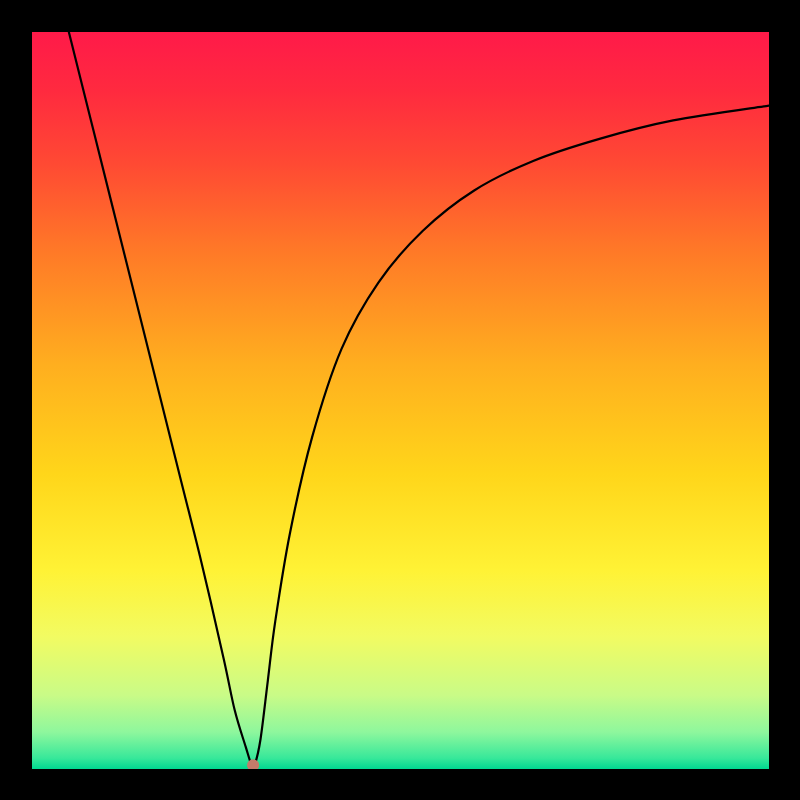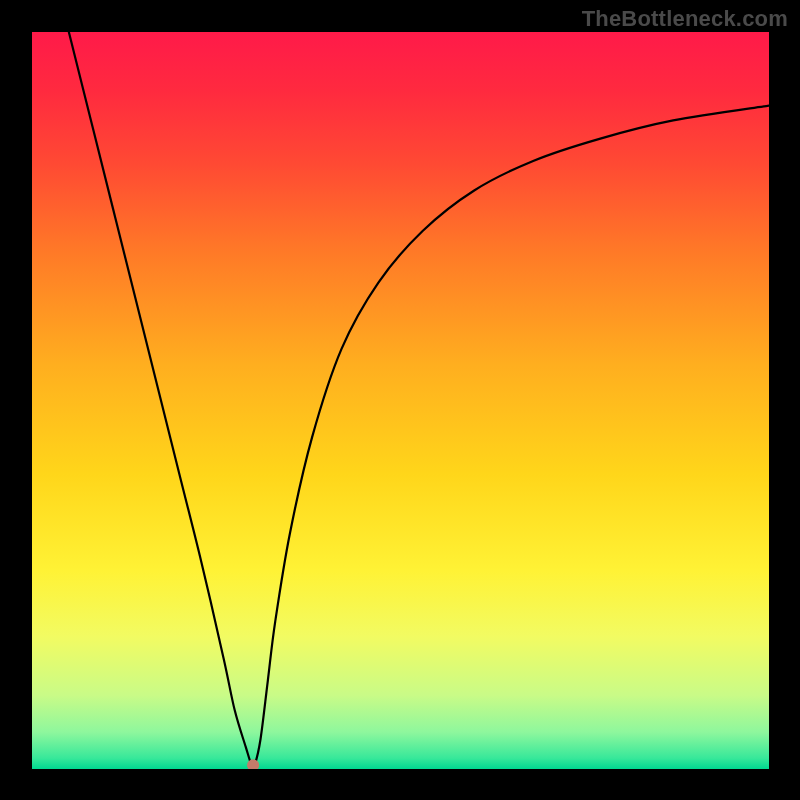--- a/index.html
+++ b/index.html
@@ -37,21 +37,20 @@
   }
   svg {
     display: block;
   }
 </style>
 </head>
 <body>
 
 <div class="frame">
 
-  <div class="watermark">TheBottleneck.com</div>
 
   <div class="plot-area">
     <svg id="chart-svg" width="737" height="737" viewBox="0 0 737 737">
       <defs>
         <linearGradient id="bg-grad" x1="0" y1="0" x2="0" y2="1">
             <stop offset="0%" stop-color="#ff1a49"></stop>
             <stop offset="8%" stop-color="#ff2a3f"></stop>
             <stop offset="18%" stop-color="#ff4a33"></stop>
             <stop offset="30%" stop-color="#ff7a27"></stop>
             <stop offset="45%" stop-color="#ffae1f"></stop>

